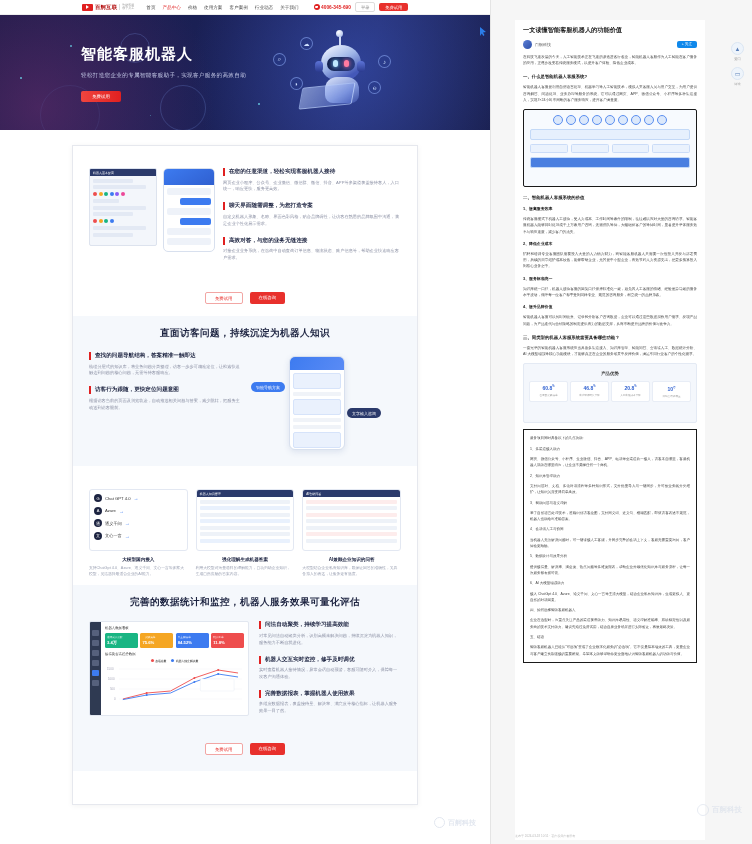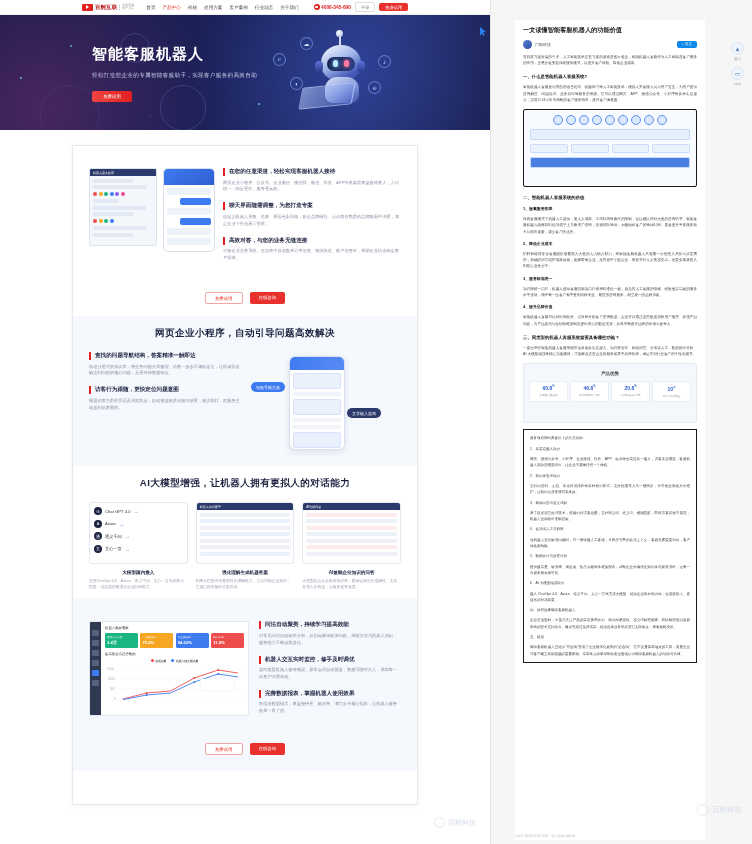--- a/index.html
+++ b/index.html
@@ -38,21 +38,21 @@
   
   .hero { height:115px; position:relative; overflow:hidden;
     background:
       radial-gradient(circle at 8% 80%, rgba(130,50,120,.45), transparent 38%),
       radial-gradient(circle at 72% 45%, rgba(60,90,200,.5), transparent 45%),
       linear-gradient(110deg,#161a46 0%,#1b2157 45%,#232a66 72%,#1a2050 100%);
   }
   .hero-dots { position:absolute; inset:0; }
   .dot { position:absolute; border-radius:50%; background:#6ad3e8; opacity:.8; }
   .ring { position:absolute; border:1px solid rgba(120,150,230,.25); border-radius:50%; }
-  .hero-inner { position:absolute; left:92px; top:30px; }
+  .hero-inner { position:absolute; left:81px; top:30px; }
   .hero-title { font-size:15px; font-weight:bold; color:#fff; letter-spacing:1px; }
   .hero-sub { font-size:5.6px; color:#c6cbe8; margin-top:8px; letter-spacing:.3px; }
   .hero-btn { margin-top:11px; width:40px; height:11px; border-radius:2px;
               background:linear-gradient(90deg,#f0453f,#e02020);
               display:flex; align-items:center; justify-content:center;
               font-size:4.4px; color:#fff; }
   
   .robot { position:absolute; right:105px; top:18px; width:90px; height:90px; }
   .robot-head { position:absolute; left:26px; top:12px; width:40px; height:36px; border-radius:50% 50% 45% 45%;
      background:linear-gradient(150deg,#eef3ff 8%,#9fb6e8 45%,#4458b8 80%); }
@@ -330,21 +330,21 @@
             </div>
           </div>
         </div>
         <div class="btn-row">
           <div class="b-out">免费试用</div>
           <div class="b-fill">在线咨询</div>
         </div>
       </div>
 
       <div class="sec alt">
-        <div class="sec-title">网页企业小程序，自动引导问题高效解决</div>
+        <div class="sec-title">直面访客问题，持续沉淀为机器人知识</div>
         <div class="s2-body">
           <div class="s2-left">
             <div class="feat-item">
               <div class="feat-h">查找的问题导航结构，答案精准一触即达</div>
               <div class="feat-p">梳理分层式的知识库，将业务问题分类整理，访客一步步可精准定位，让检索快速触达到问题的核心问题，无需等待客服响应。</div>
             </div>
             <div class="feat-item">
               <div class="feat-h">访客行为跟随，更快定位问题意图</div>
               <div class="feat-p">根据访客当前的页面及浏览轨迹，自动推送相关问题与答案，减少跳转，把服务主动送到访客眼前。</div>
             </div>
@@ -359,21 +359,20 @@
                 <div class="ph2-line"></div>
               <div class="ph2-card"></div>
             </div>
             <div class="tag blue" style="left:0px;top:30px;">智能导航方案</div>
             <div class="tag dark" style="left:96px;top:56px;">文字输入咨询</div>
           </div>
         </div>
       </div>
 
       <div class="sec">
-        <div class="sec-title">AI大模型增强，让机器人拥有更拟人的对话能力</div>
         <div class="s3-body">
           <div class="s3-col">
             <div class="llm-box">
               <div class="llm-item">
                 <div class="llm-ic">G</div>
                 <div class="llm-name">Chat GPT 4.0</div>
                 <div class="arrow">→</div>
               </div>
               <div class="llm-item">
                 <div class="llm-ic">A</div>
@@ -423,20 +422,21 @@
                 <div class="mini-row a"></div>
               <div class="mini-row"></div>
             </div>
             <div class="cap">AI兼顾企业知识的问答</div>
             <div class="cap-p">大模型结合企业私有知识库，既保证回答的准确性，又具备拟人的表达，让服务更有温度。</div>
           </div>
         </div>
       </div>
 
       <div class="sec alt" style="padding-bottom:4px;">
+        <div class="sec-title">完善的数据统计和监控，机器人服务效果可量化评估</div>
         <div class="s4-body">
           <div class="dash">
             <div class="dash-side">
               <div class="dash-ic"></div>
               <div class="dash-ic"></div>
               <div class="dash-ic"></div>
               <div class="dash-ic"></div>
               <div class="dash-ic on"></div>
               <div class="dash-ic"></div>
             </div>

